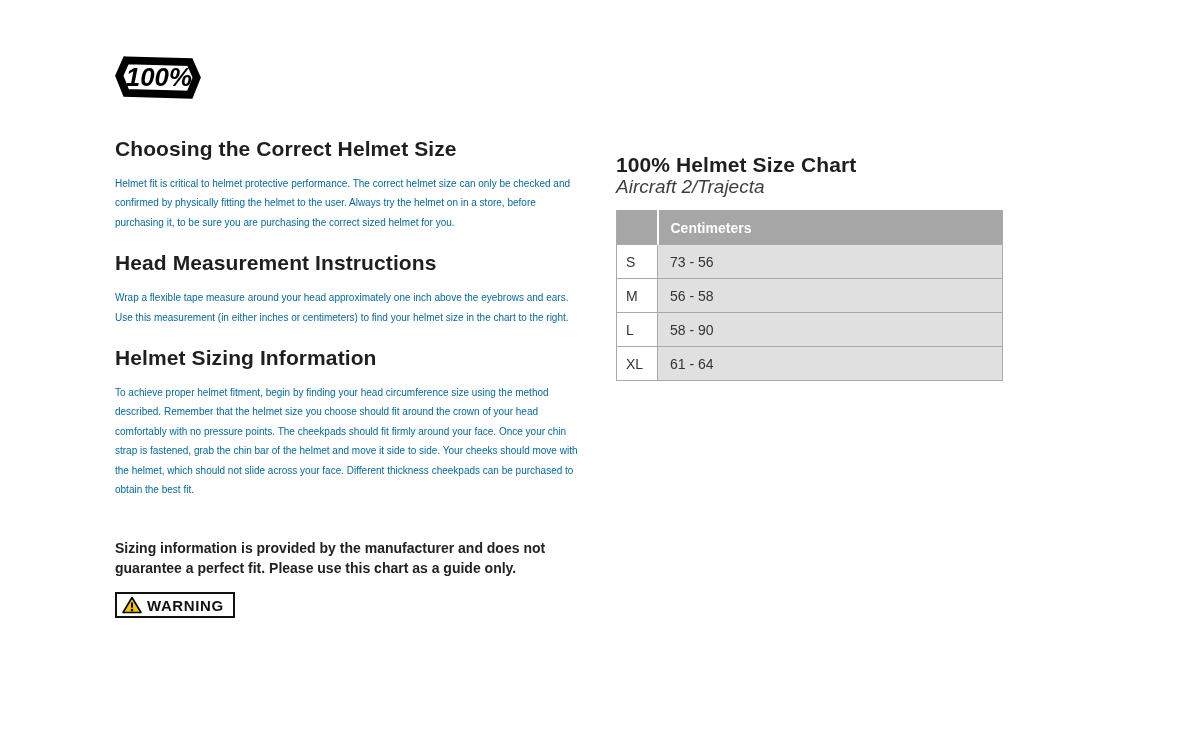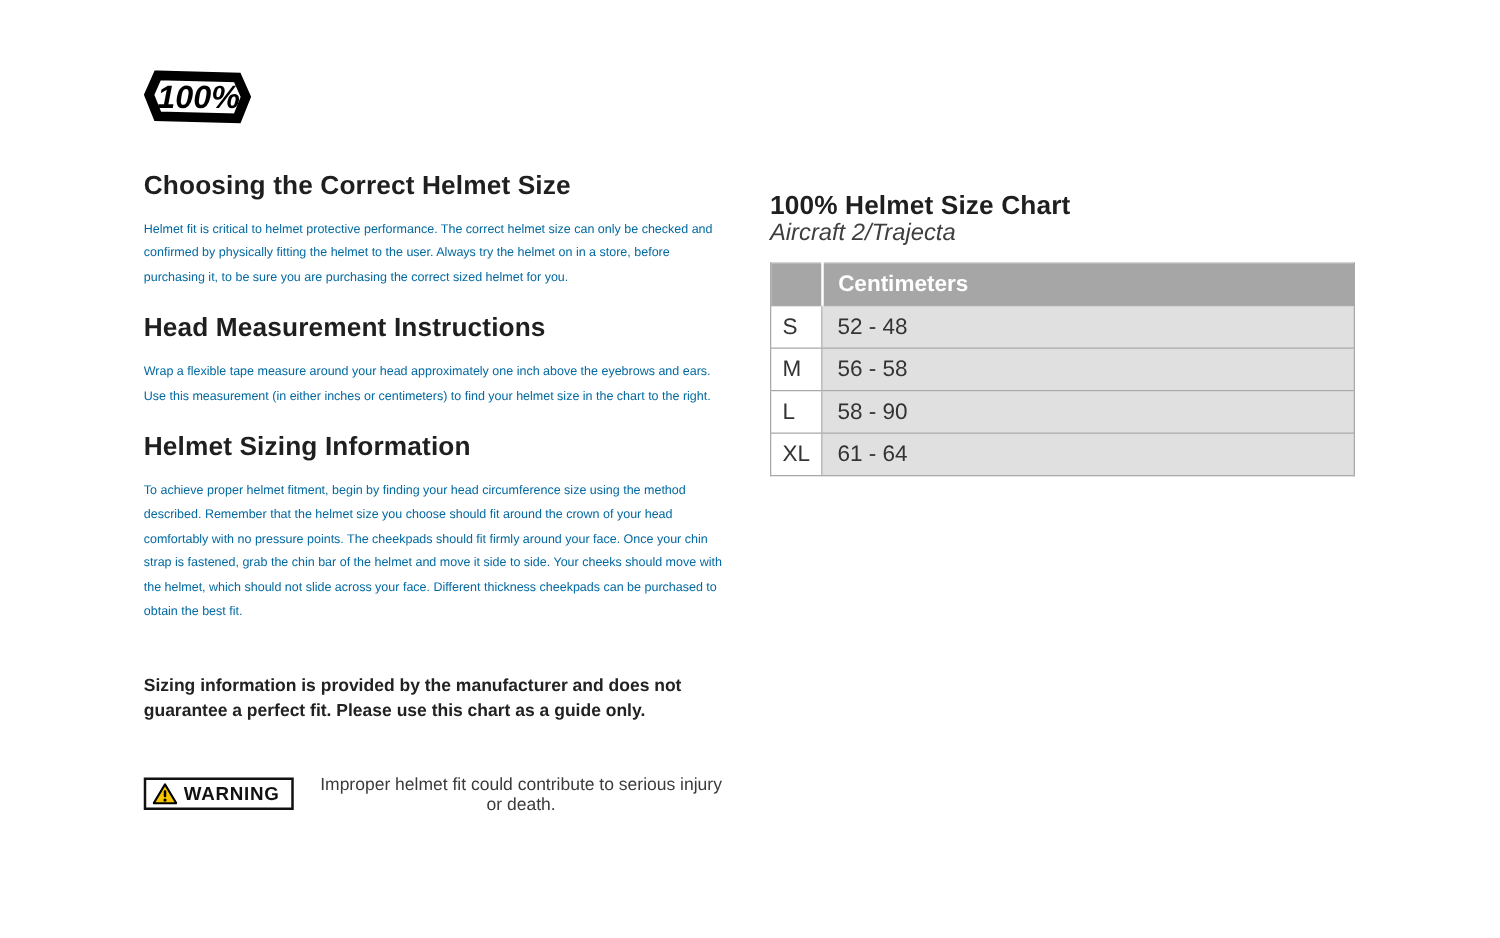--- a/index.html
+++ b/index.html
@@ -19,37 +19,37 @@
     font-size: 21px; line-height: 21px; font-weight: 700;
     color: #1f1f1f; margin: 0 0 15px 0; letter-spacing: 0.1px;
   }
   p.body {
     font-size: 10px; line-height: 19.4px; margin: 0 0 20px 0; color: #0369a1;
   }
   .disclaimer {
     font-size: 14px; line-height: 19.5px; font-weight: 700;
     color: #222222; margin: 40px 0 0 0; width: 460px;
   }
-  .warning-row { margin-top: 41px; display: flex; align-items: center; text-align: center; }
+  .warning-row { margin-top: 14px; display: flex; align-items: center; }
   .warning-badge {
     display: inline-flex; align-items: center; gap: 5px;
     border: 2px solid #111111; background: #ffffff;
     padding: 2px 9px 2px 5px; height: 26px;
   }
   .warning-badge .badge-label {
     font-weight: 700; font-size: 15px; color: #111111; letter-spacing: 0.6px;
   }
   .warning-text { font-size: 14px; color: #3b3b3b; margin-left: 14px; }
 
   .chart-title { margin: 16px 0 3px 0; }
   .chart-subtitle { font-size: 19px; line-height: 18px; color: #3f3f3f; font-style: italic; }
 
   table.size-chart {
-    border-collapse: collapse; width: 468px; margin-top: 14px;
-    font-size: 18px; color: #333333;
+    border-collapse: collapse; width: 387px; margin-top: 14px;
+    font-size: 14px; color: #333333;
   }
   .size-chart th, .size-chart td {
     border: 1px solid #a9a9a9; height: 34px; padding: 0; vertical-align: middle;
   }
   .size-chart thead th {
     background: #a6a6a6; color: #ffffff; font-weight: 700;
     text-align: left; padding-left: 12px;
   }
   .size-chart thead th.corner { width: 41px; border-right: 2px solid #ffffff; padding-left: 0; }
   .size-chart tbody th {
@@ -93,40 +93,39 @@
 
       <div class="warning-row">
         <span class="warning-badge">
           <svg width="20" height="18" viewBox="0 0 20 18">
             <polygon points="10,1.5 19,16.5 1,16.5" fill="#f6c500" stroke="#000000" stroke-width="1.6" stroke-linejoin="round"></polygon>
             <rect x="9" y="6.2" width="2" height="5.6" rx="0.9" fill="#000000"></rect>
             <circle cx="10" cy="14" r="1.3" fill="#000000"></circle>
           </svg>
           <span class="badge-label">WARNING</span>
         </span>
-        <span class="warning-text">Improper helmet fit could contribute to serious injury or death.</span>
       </div>
 
     </div>
 
     <div class="col-right">
       <h2 class="chart-title">100% Helmet Size Chart</h2>
       <div class="chart-subtitle">Aircraft 2/Trajecta</div>
 
       <table class="size-chart">
         <thead>
           <tr>
             <th class="corner"></th>
             <th>Centimeters</th>
           </tr>
         </thead>
         <tbody>
           <tr>
             <th>S</th>
-            <td>52 - 48</td>
+            <td>73 - 56</td>
           </tr>
           <tr>
             <th>M</th>
             <td>56 - 58</td>
           </tr>
           <tr>
             <th>L</th>
             <td>58 - 90</td>
           </tr>
           <tr>

